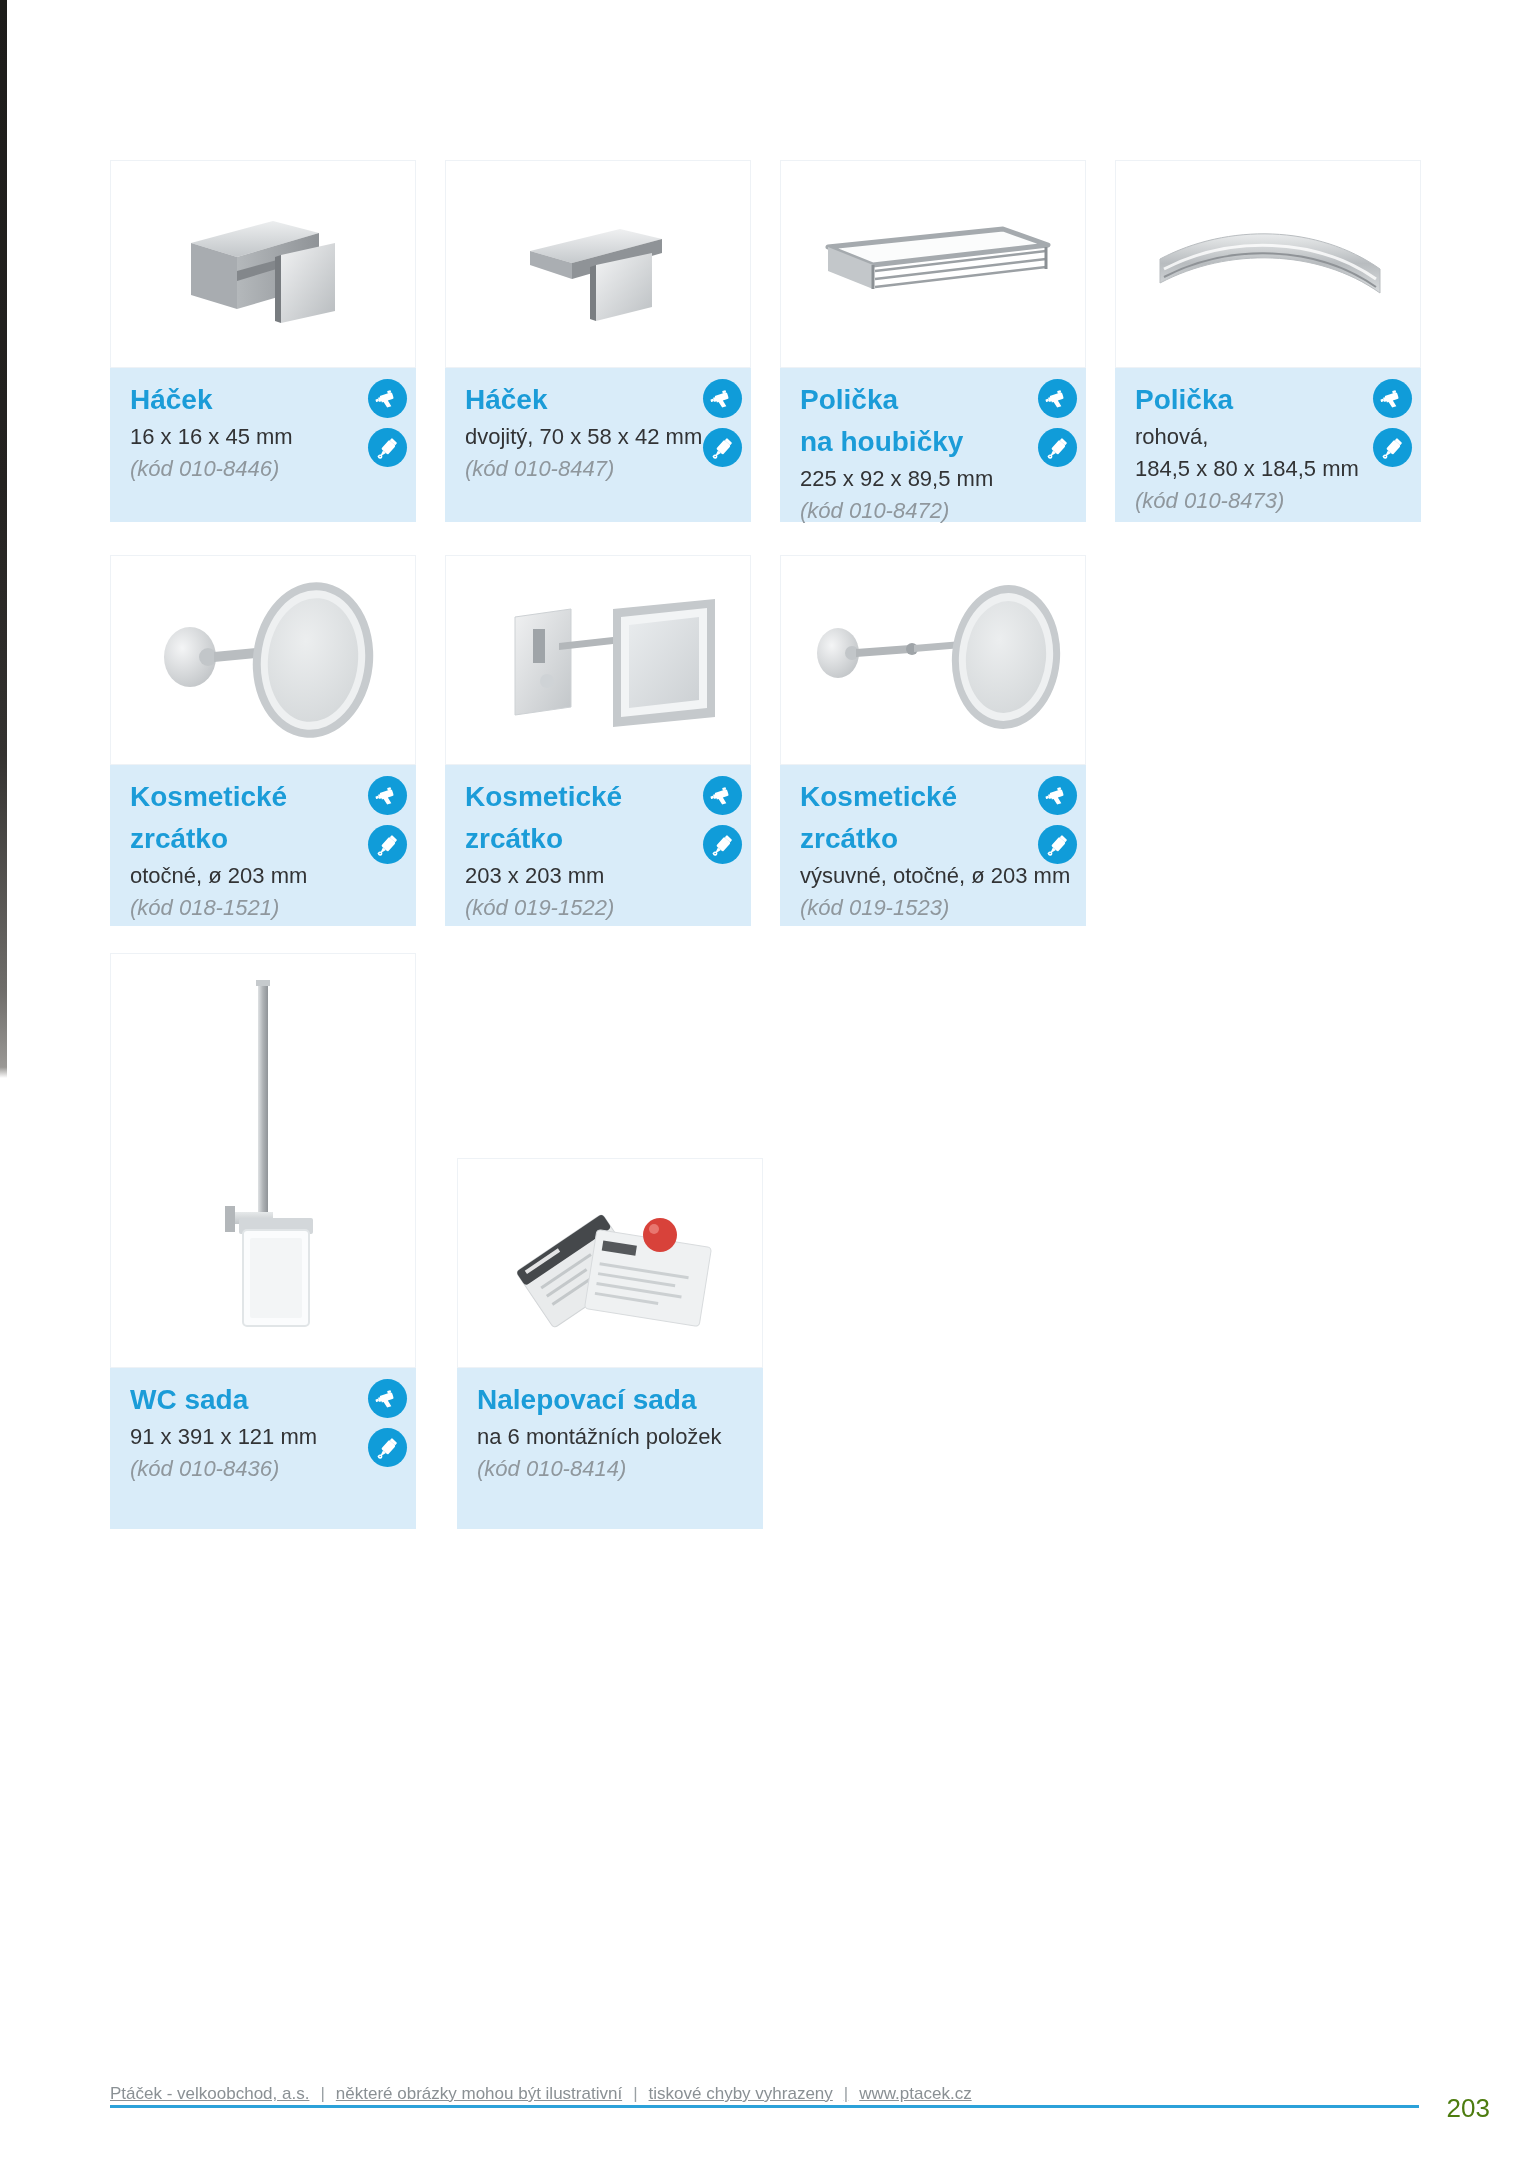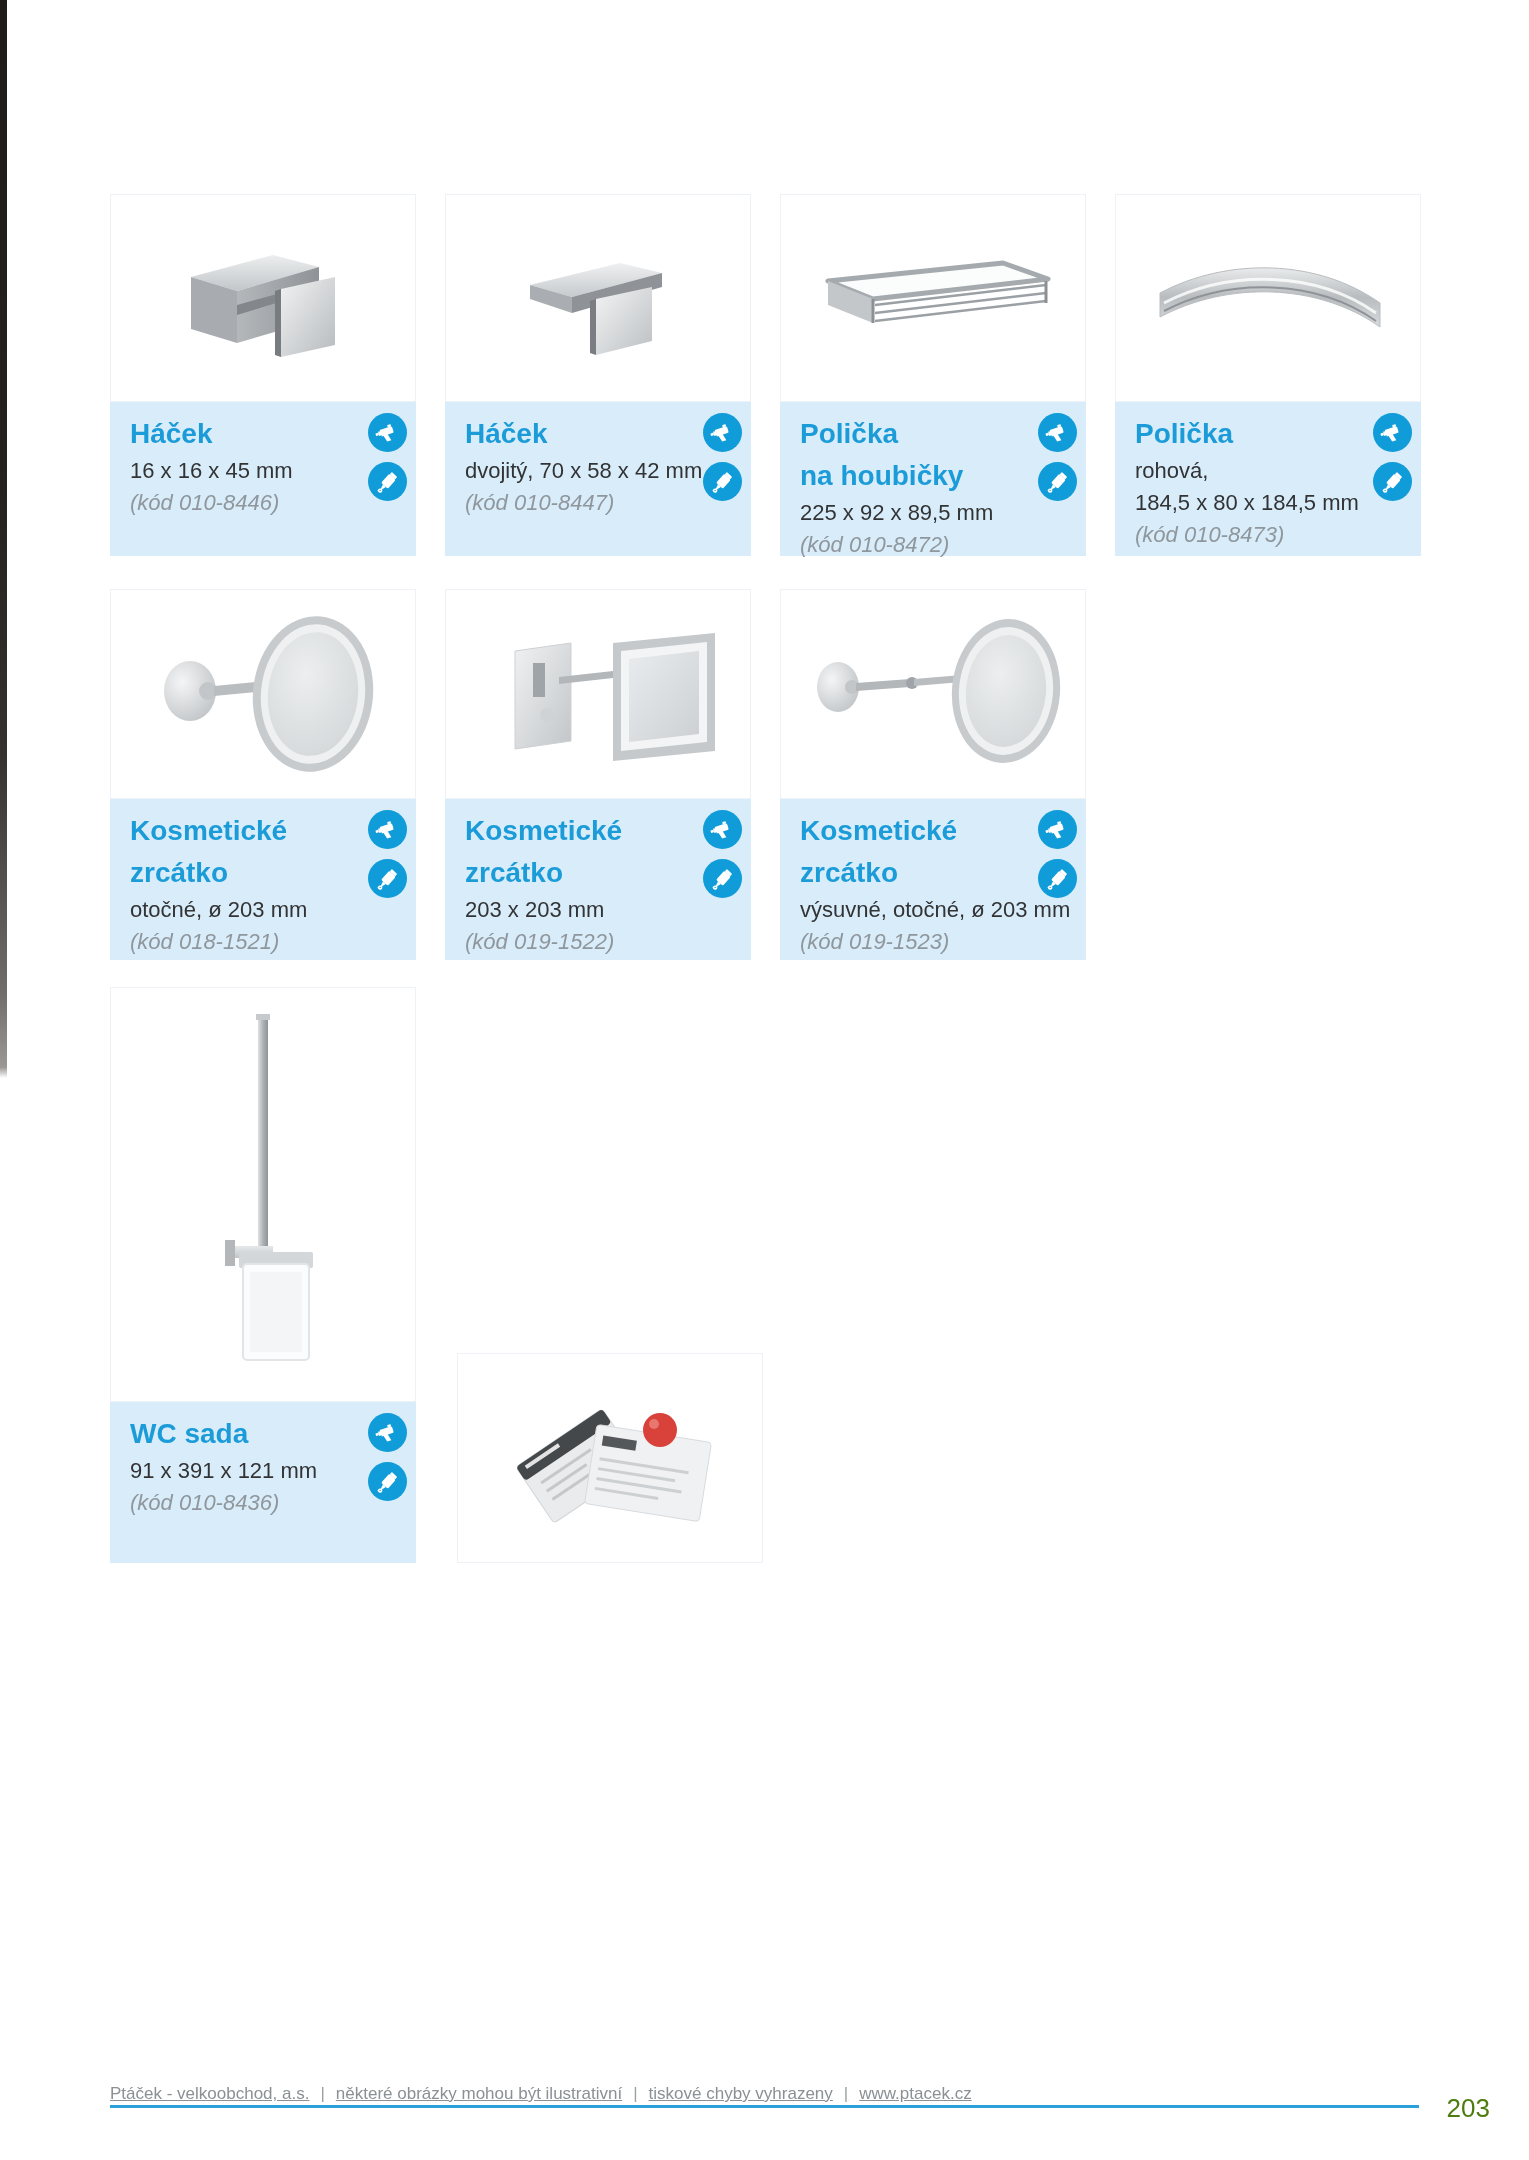--- a/index.html
+++ b/index.html
@@ -6,21 +6,21 @@
   html,body { background:#fff; }
   .page {
     position:relative; width:1529px; height:2160px; background:#ffffff;
     font-family:"Liberation Sans", sans-serif; overflow:hidden;
   }
   .edge-bar {
     position:absolute; left:0; top:0; width:7px; height:1078px;
     background:linear-gradient(180deg,#1d1c1a 0%,#242220 45%,#343230 70%,#6f6d6a 92%,#9a9895 99%,rgba(154,152,149,0) 100%);
   }
   .content { position:absolute; left:110px; top:160px; }
-  .row { display:flex; gap:29px;margin-top:34px; }
+  .row { display:flex; gap:29px; }
   .row-2 { margin-top:33px; }
   .row-3 { margin-top:27px; align-items:flex-end;gap:41px; }
   .card { width:306px; }
   .card-image {
     background:#ffffff; border:1px solid #eef2f6; width:306px;
     display:flex; align-items:center; justify-content:center; overflow:hidden;
   }
   .img-r1 { height:208px; }
   .img-r2 { height:210px; }
   .img-wc { height:415px; }
@@ -471,20 +471,25 @@
               <rect x="-50" y="-30" width="34" height="10" fill="#55585b"></rect>
               <rect x="-50" y="-8" width="90" height="3" fill="#ccd0d2"></rect>
               <rect x="-50" y="2" width="78" height="3" fill="#ccd0d2"></rect>
               <rect x="-50" y="12" width="86" height="3" fill="#ccd0d2"></rect>
               <rect x="-50" y="22" width="64" height="3" fill="#ccd0d2"></rect>
             </g>
             <circle cx="170" cy="62" r="17" fill="#d8423a"></circle>
             <circle cx="164" cy="56" r="5" fill="#e8776f"></circle>
           </svg>
         </div>
+        <div class="card-info info-r3">
+          <div class="title">Nalepovací sada</div>
+          <div class="detail">na 6 montážních položek</div>
+          <div class="code">(kód 010-8414)</div>
+        </div>
       </article>
     </div>
   </div>
 
   <div class="footer-text">
     <span>Ptáček - velkoobchod, a.s.</span><span class="sep">|</span><span>některé obrázky mohou být ilustrativní</span><span class="sep">|</span><span>tiskové chyby vyhrazeny</span><span class="sep">|</span><span>www.ptacek.cz</span>
   </div>
   <div class="footer-line"></div>
   <div class="page-num">203</div>
 </div>

